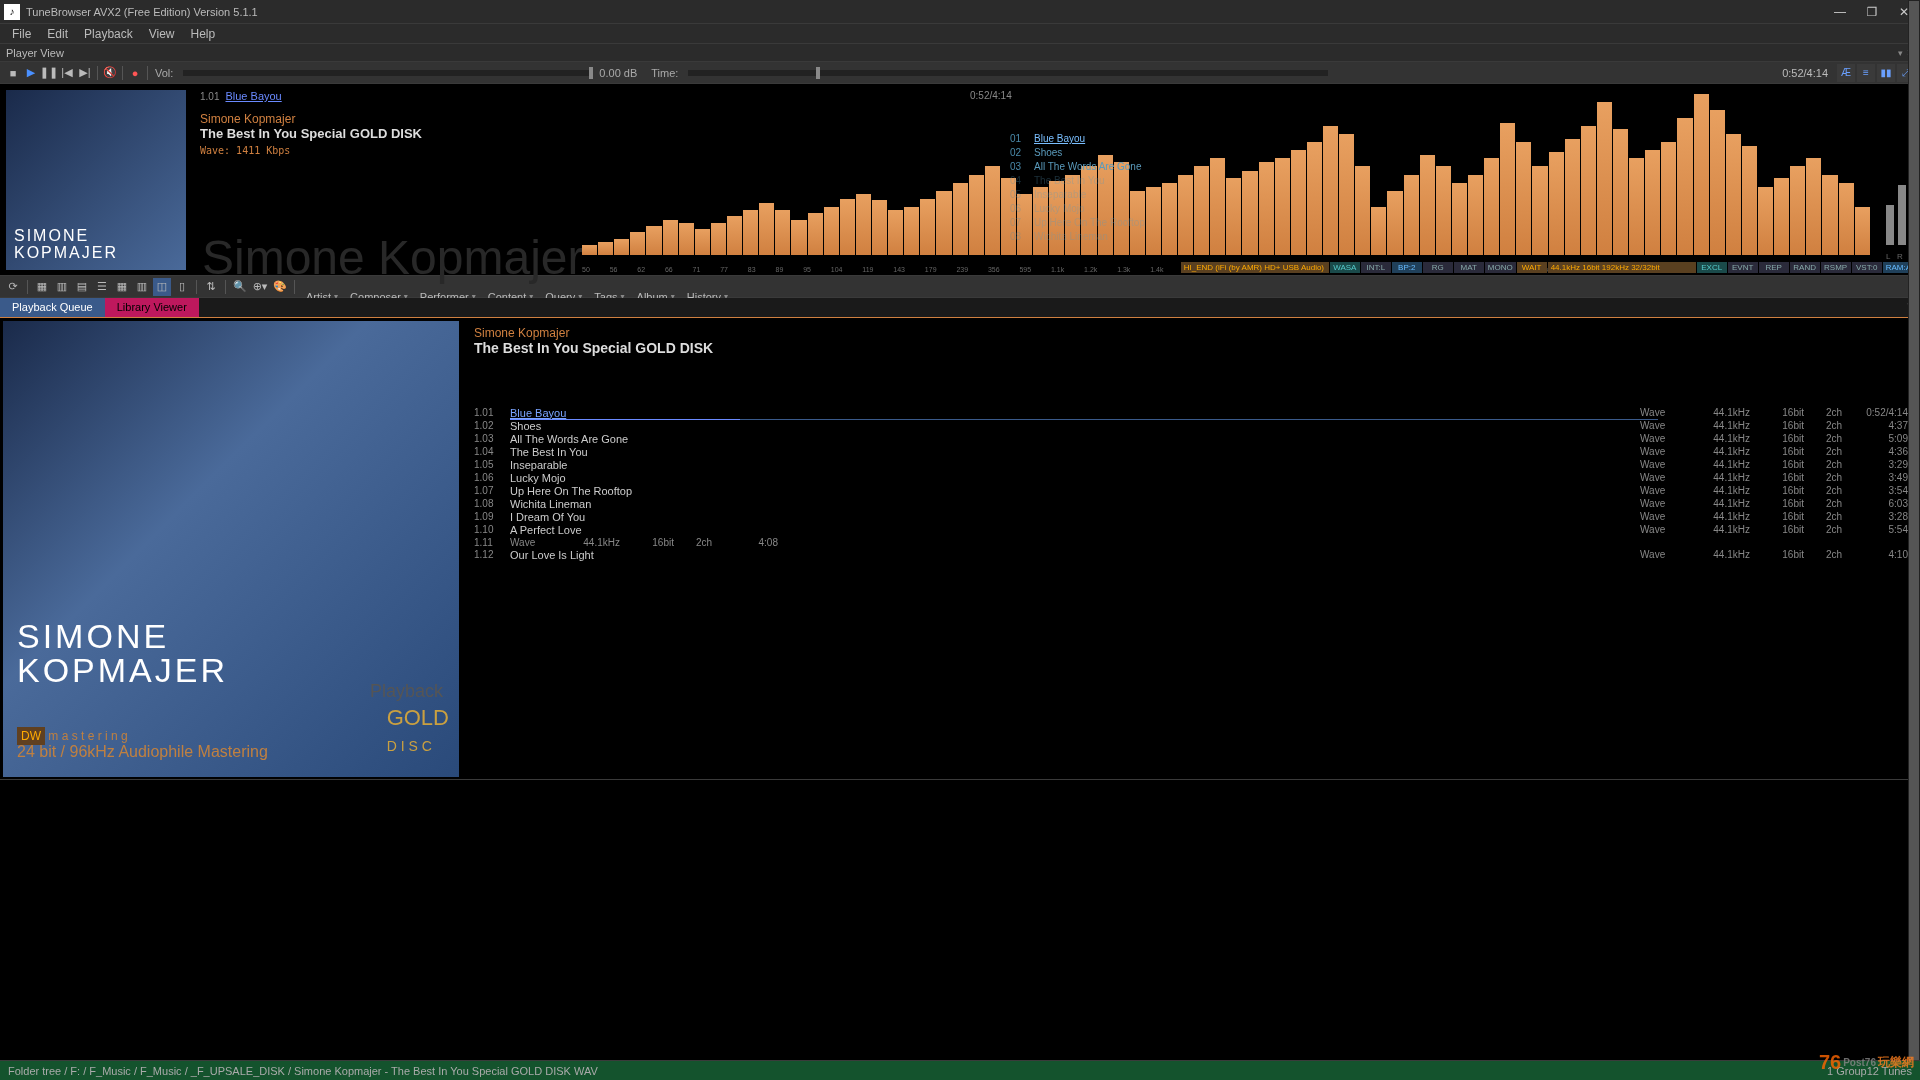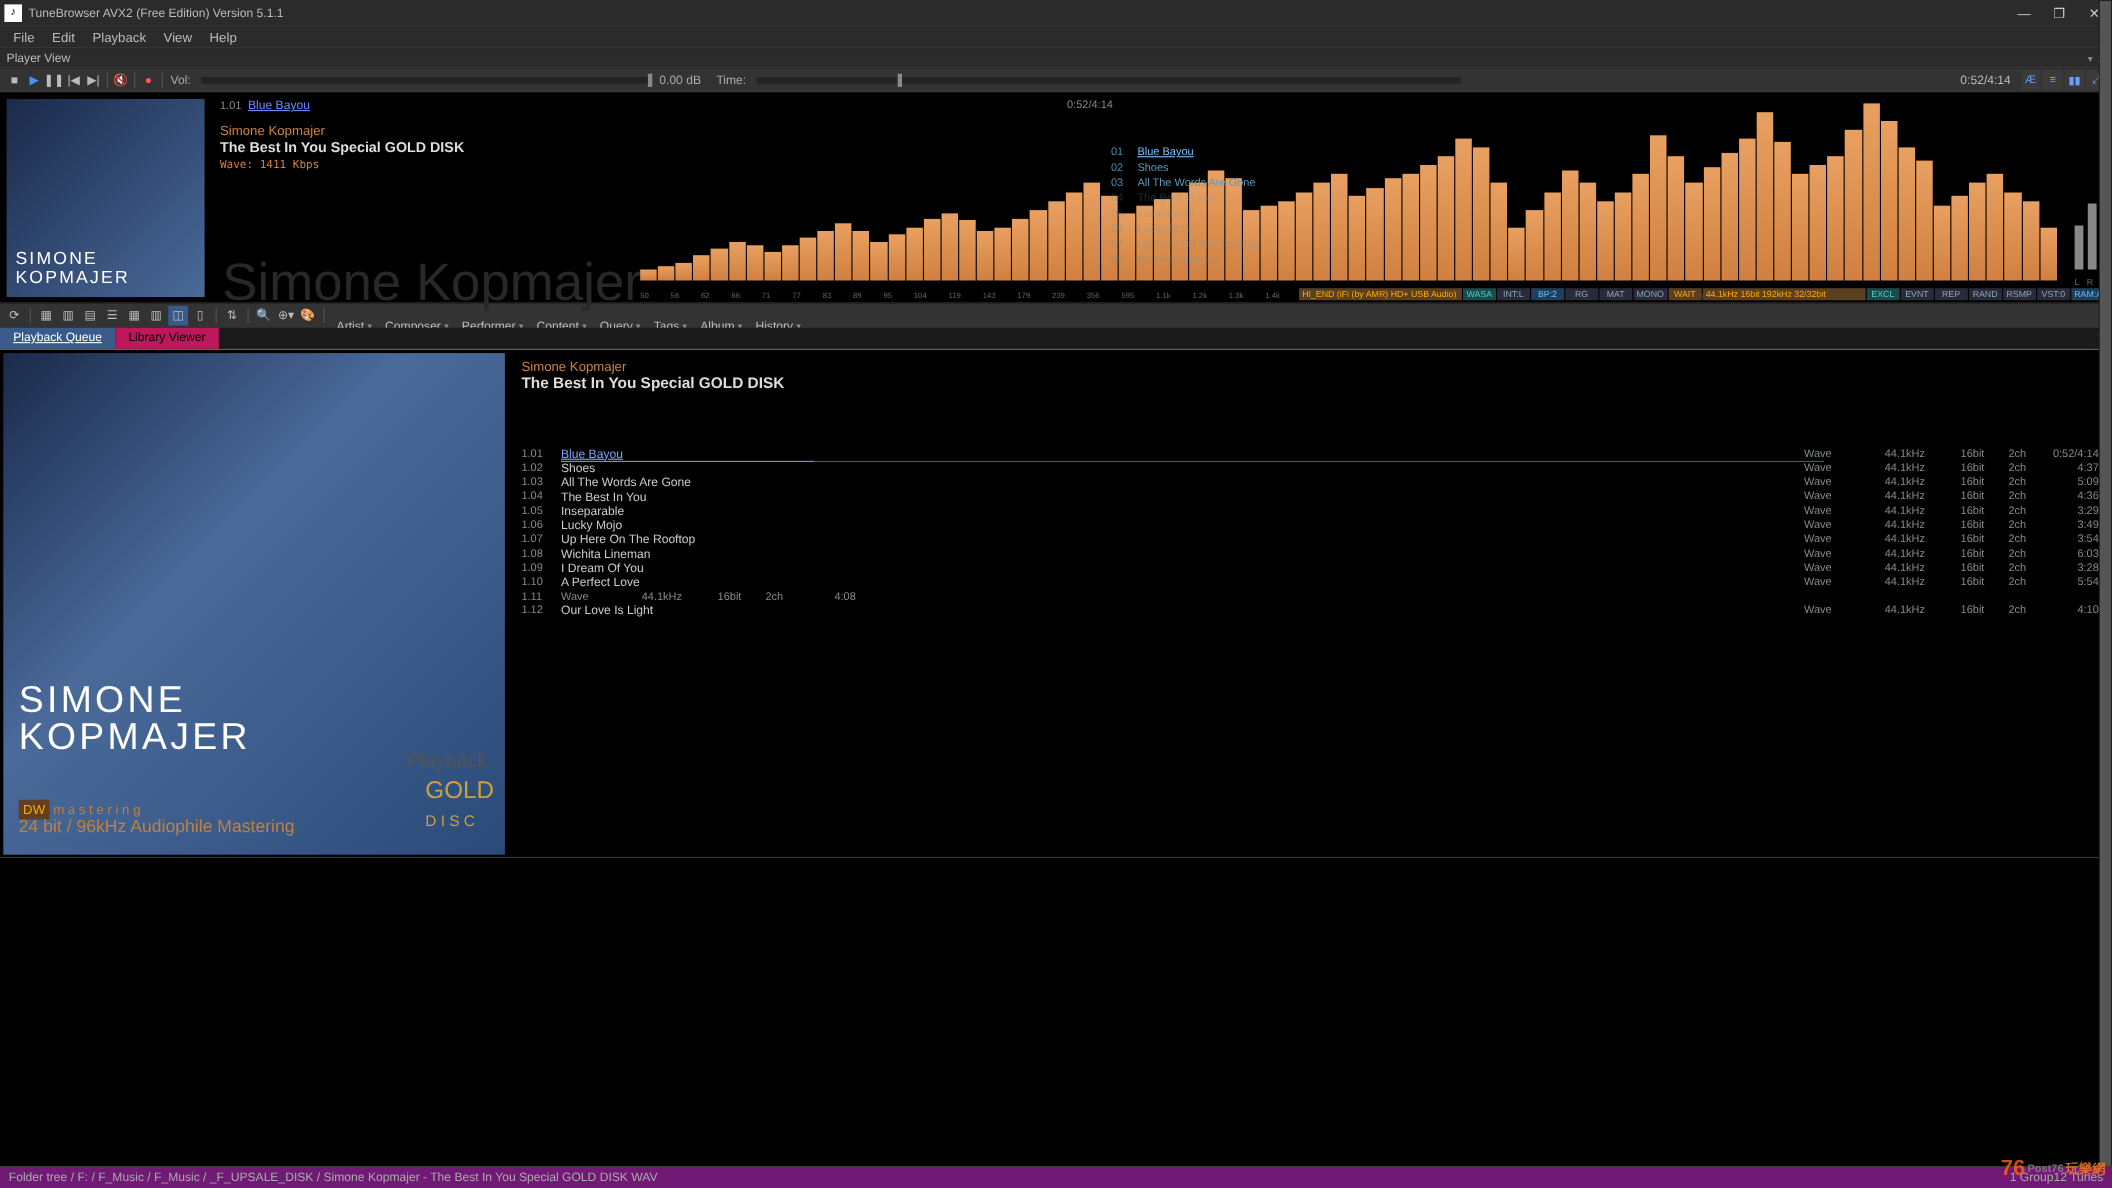--- a/index.html
+++ b/index.html
@@ -78,21 +78,21 @@
 .lib-toolbar .lbtn { width: 18px; height: 18px; display: flex; align-items: center; justify-content: center; color: #bbb; cursor: pointer; font-size: 11px; }
 .lib-toolbar .lbtn.active { background: #3a5a8a; }
 .lib-toolbar .lsep { width: 1px; height: 14px; background: #555; margin: 0 3px; }
 .lib-toolbar .filter { color: #bbb; padding: 2px 6px; cursor: pointer; font-size: 11px; display: flex; align-items: center; gap: 3px; margin-top: 20px; }
 .lib-toolbar .filter::after { content: "▾"; font-size: 8px; color: #888; }
 
 
 .tabs { height: 20px; background: #1a1a1a; border-bottom: 1px solid #d08040; display: flex; }
 .tab { padding: 3px 12px; font-size: 11px; cursor: pointer; color: #bbb; background: #333; }
 .tab.active { background: #be185d; color: #000; }
-.tab.inactive-blue { background: #3a5a8a; color: #fff; text-decoration: underline; }
+.tab.inactive-blue { background: #3a5a8a; color: #fff; }
 .tab-fill { flex: 1; background: #1a1a1a; position: relative; }
 .tab-fill::after { content: "▾"; position: absolute; right: 8px; top: 2px; color: #888; font-size: 9px; }
 
 
 .library { display: flex; height: 462px; background: #000; border-bottom: 1px solid #3a3a3a; }
 .album-art-large { width: 456px; height: 456px; margin: 3px; background: linear-gradient(135deg, #1a2a4a 0%, #4a6a9a 40%, #2a4a7a 100%); position: relative; display: flex; align-items: flex-end; color: #fff; }
 .album-art-large .cover-text { position: absolute; left: 14px; bottom: 90px; font-size: 34px; font-weight: 300; letter-spacing: 3px; line-height: 1.0; }
 .album-art-large .mastering { position: absolute; left: 14px; bottom: 16px; font-size: 12px; color: #c08040; }
 .album-art-large .mastering .line2 { color: #c08040; font-size: 16px; }
 .album-art-large .gold { position: absolute; right: 10px; bottom: 20px; color: #caa040; font-size: 22px; font-family: serif; }
@@ -114,21 +114,21 @@
 .tp-row .tc { width: 28px; color: #888; font-size: 10px; text-align: right; }
 .tp-row .td { width: 56px; color: #888; font-size: 10px; text-align: right; }
 .tp-row .progress-bar { position: absolute; left: 36px; right: 250px; bottom: -1px; height: 1px; background: #3a5a8a; }
 .tp-row .progress-bar .prog-fill { height: 100%; background: #6a8aff; }
 
 
 .scrollbar-v { width: 12px; background: #222; position: absolute; right: 0; top: 0; bottom: 0; }
 .scrollbar-v .thumb { width: 10px; margin: 1px; background: #555; height: 100%; }
 
 
-.statusbar { position: absolute; bottom: 0; left: 0; right: 0; height: 20px; background: #701a75; border-top: 1px solid #3a3a3a; display: flex; align-items: center; padding: 0 8px; color: #aaa; font-size: 11px; }
+.statusbar { position: absolute; bottom: 0; left: 0; right: 0; height: 20px; background: #14532d; border-top: 1px solid #3a3a3a; display: flex; align-items: center; padding: 0 8px; color: #aaa; font-size: 11px; }
 .statusbar .right { margin-left: auto; display: flex; }
 
 
 .watermark { position: absolute; right: 6px; bottom: 6px; font-size: 14px; color: #ff8020; font-weight: bold; display: flex; align-items: center; gap: 2px; opacity: 0.8; }
 .watermark .num { color: #ff6600; font-size: 20px; }
 .watermark .cn { font-size: 12px; }
 </style>
 </head>
 <body>
 

